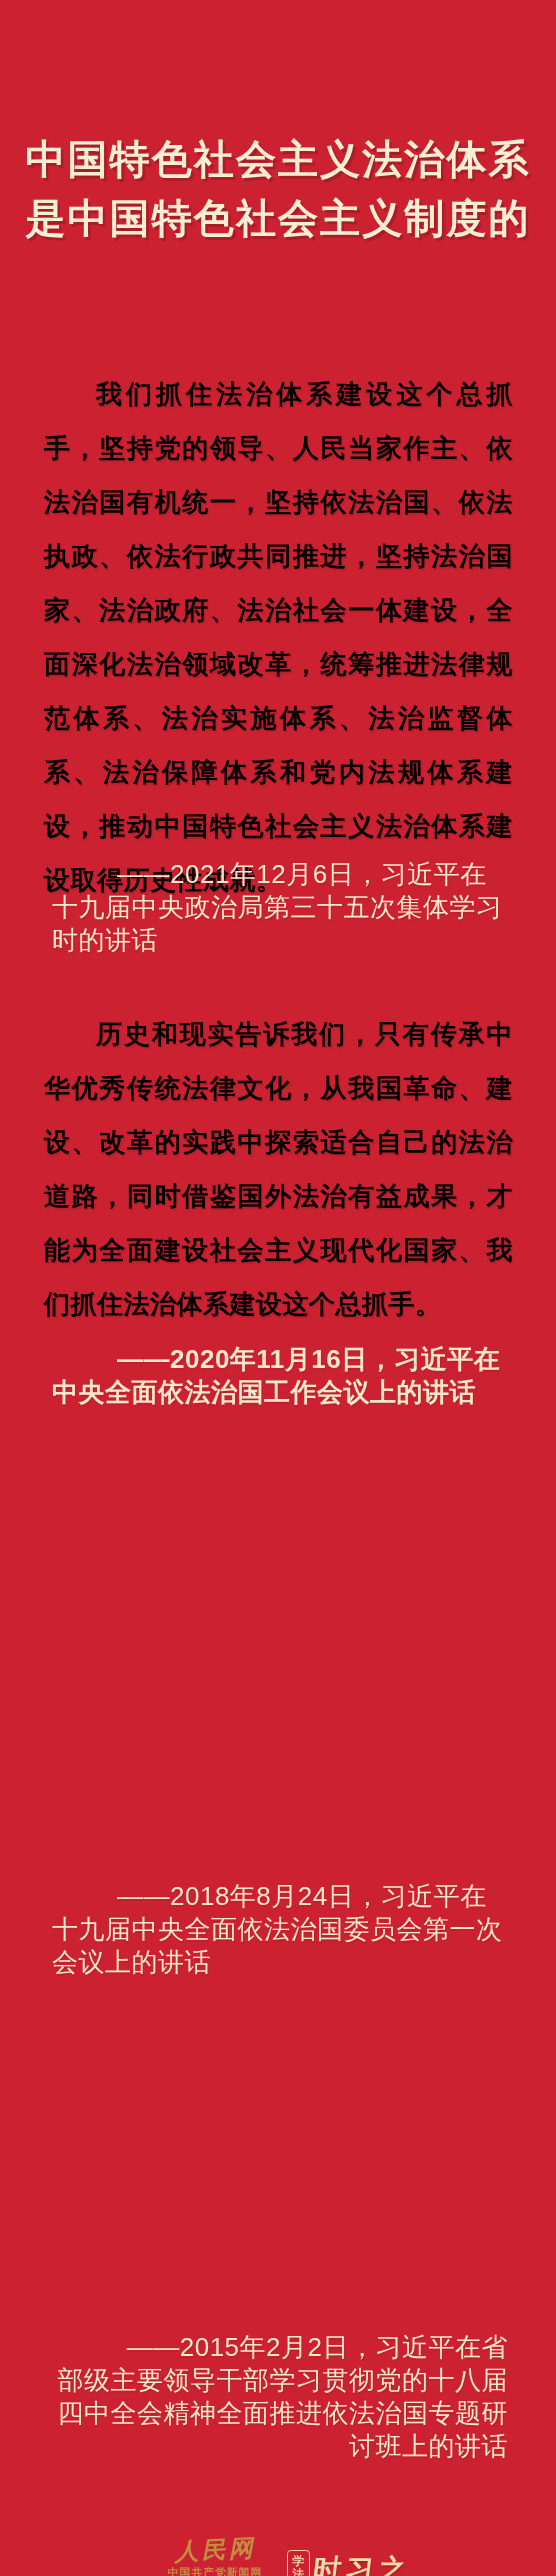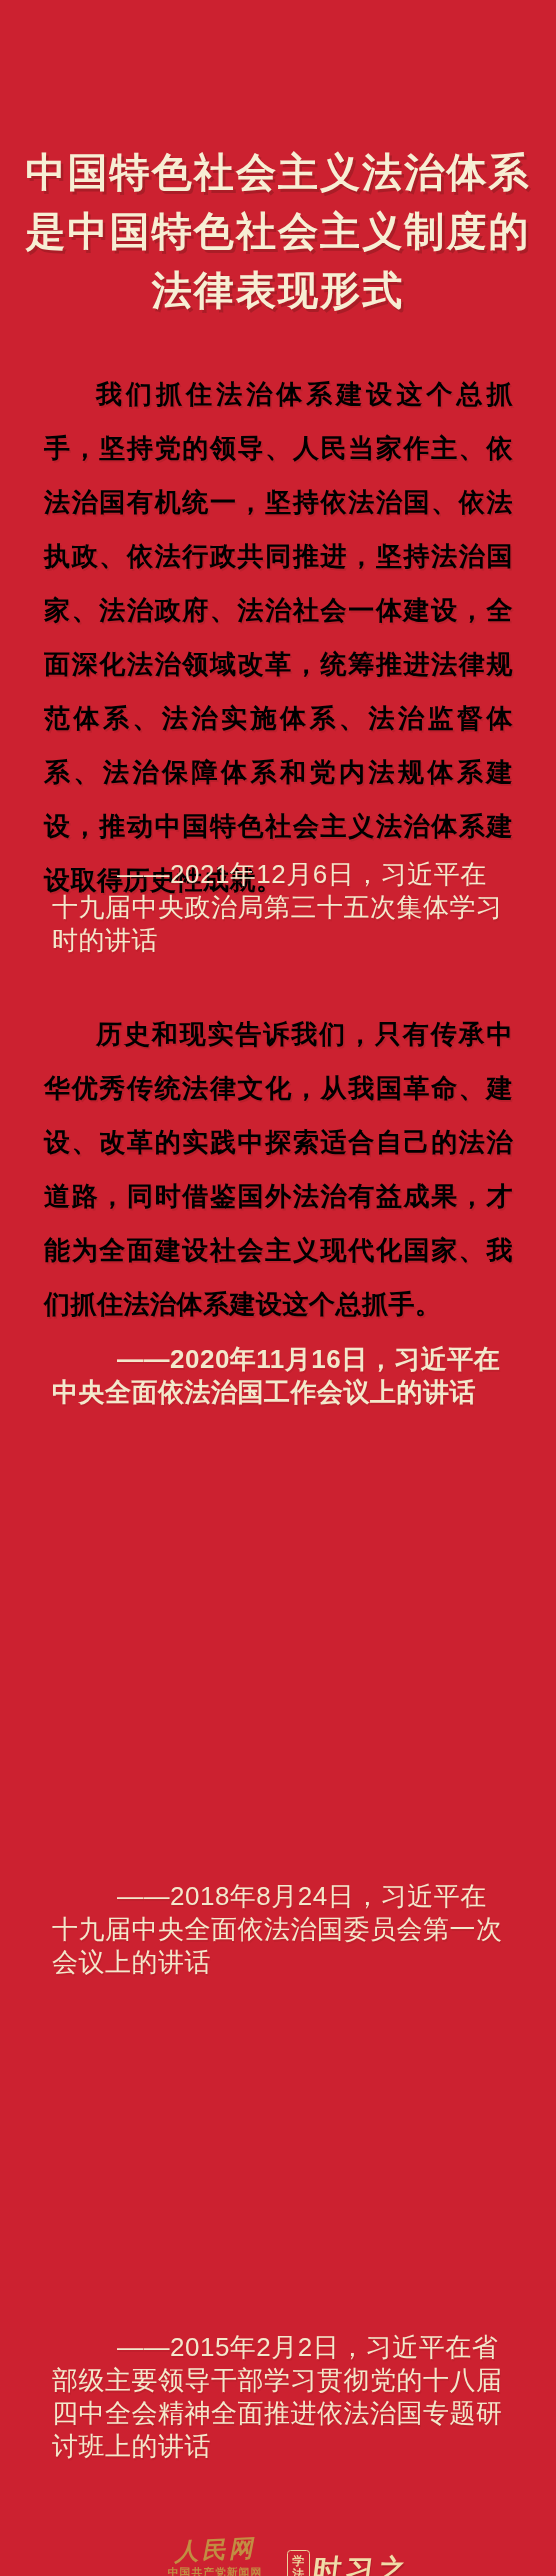--- a/index.html
+++ b/index.html
@@ -9,40 +9,39 @@
     font-family:"Liberation Sans","DejaVu Sans",sans-serif;
   }
   .stage{position:absolute;inset:0;width:556px;height:2739px;}
 
   
   .poster-title{
     position:absolute;top:130px;left:0;width:556px;
     text-align:center;color:#f7eed4;
     font-size:40px;line-height:59px;font-weight:900;letter-spacing:2.1px;
     text-shadow:2.6px 3.1px 0.5px rgba(128,24,28,.45);
-    margin-top:13px;
   }
 
   
   .quote{
     position:absolute;left:44px;width:469px;
     color:#000000;font-size:26px;line-height:54px;font-weight:700;
     letter-spacing:0.5px;text-align:justify;text-indent:2em;
     text-shadow:1.5px 2.1px 0 rgba(150,28,32,.30);
   }
   .attribution{
     position:absolute;left:52px;width:456px;
     color:#f3e8cc;font-size:26px;line-height:33px;font-weight:400;
     letter-spacing:0.5px;text-align:left;text-indent:2.5em;
     text-shadow:1px 1.5px 0 rgba(150,28,32,.22);
   }
   .q1{top:367px;} .a1{top:858px;}
   .q2{top:1007px;} .a2{top:1343px;font-weight:bold;}
   .q3{top:1493px;} .a3{top:1880px;}
-  .q4{top:2030px;} .a4{top:2331px;}
+  .q4{top:2030px;} .a4{top:2331px;text-align:right;}
 
   
   .waves{position:absolute;left:0;top:2564px;width:556px;height:175px;z-index:1;}
 
   
   .footer{position:absolute;inset:0;z-index:2;}
   .people-block{
     position:absolute;left:166px;top:2536px;width:98px;text-align:center;
   }
   .people-script{
@@ -66,21 +65,20 @@
   }
 </style>
 </head>
 <body>
 
 <div class="stage">
 
   <div class="poster-title">
     <div>中国特色社会主义法治体系</div>
     <div>是中国特色社会主义制度的</div>
-    <div>法律表现形式</div>
   </div>
 
   <div class="quote q1">我们抓住法治体系建设这个总抓手，坚持党的领导、人民当家作主、依法治国有机统一，坚持依法治国、依法执政、依法行政共同推进，坚持法治国家、法治政府、法治社会一体建设，全面深化法治领域改革，统筹推进法律规范体系、法治实施体系、法治监督体系、法治保障体系和党内法规体系建设，推动中国特色社会主义法治体系建设取得历史性成就。</div>
   <div class="attribution a1">——2021年12月6日，习近平在十九届中央政治局第三十五次集体学习时的讲话</div>
 
   <div class="quote q2">历史和现实告诉我们，只有传承中华优秀传统法律文化，从我国革命、建设、改革的实践中探索适合自己的法治道路，同时借鉴国外法治有益成果，才能为全面建设社会主义现代化国家、我们抓住法治体系建设这个总抓手。</div>
   <div class="attribution a2">——2020年11月16日，习近平在中央全面依法治国工作会议上的讲话</div>
 
   <div class="attribution a3">——2018年8月24日，习近平在十九届中央全面依法治国委员会第一次会议上的讲话</div>
 

